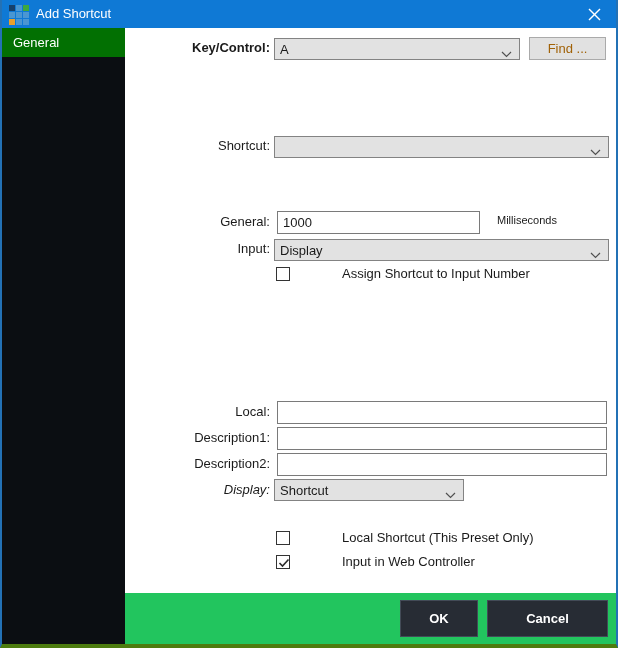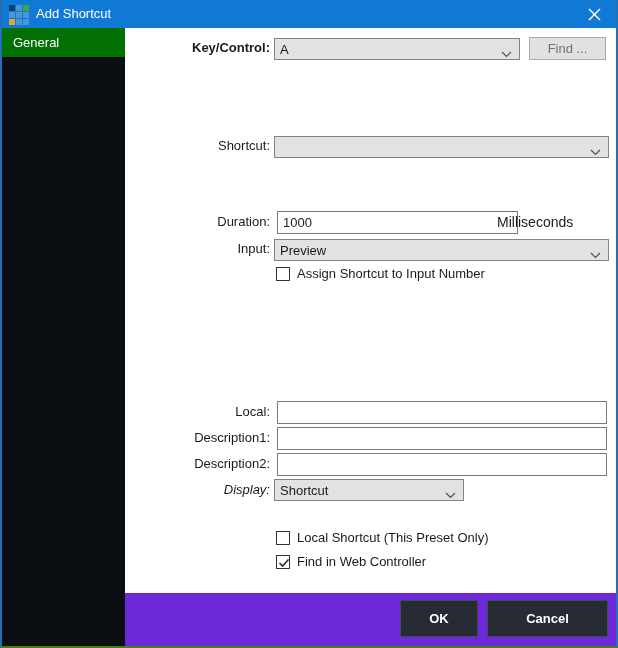--- a/index.html
+++ b/index.html
@@ -7,21 +7,21 @@
   body {
     width: 618px; height: 648px;
     font-family: "Liberation Sans", sans-serif;
     background: #fff;
   }
   .window {
     position: relative; width: 618px; height: 648px;
     background: #fff; overflow: hidden;
     border-left: 2px solid #2371b5;
     border-right: 2px solid #2371b5;
-    border-bottom: 2px solid #4d7c0f;
+    border-bottom: 4px solid #4d7c0f;
   }
   
   .titlebar {
     position: absolute; top: 0; left: -2px; width: 618px; height: 28px;
     background: #0f79d5;
   }
   .app-icon {
     position: absolute; left: 9px; top: 5px; width: 20px; height: 20px;
     display: grid; grid-template-columns: repeat(3, 6px); grid-template-rows: repeat(3, 6px);
     gap: 1px;
@@ -70,39 +70,39 @@
   }
   .tinput {
     position: absolute; height: 23px;
     background: #ffffff; border: 1px solid #7a7a7a;
     font-size: 13px; color: #1a1a1a; padding: 0 5px;
     font-family: "Liberation Sans", sans-serif;
   }
   .pushbtn {
     position: absolute;
     background: #e1e1e1; border: 1px solid #aaaaaa;
-    font-size: 13px; color: #737373;
+    font-size: 13px; color: #a16207;
     display: flex; align-items: center; justify-content: center;
     font-family: "Liberation Sans", sans-serif;
   }
   .unit-label {
-    position: absolute; font-size: 14px; color: #1a1a1a; white-space: nowrap;
-  }
-  .checkrow { position: absolute; display: flex; align-items: center; }
+    position: absolute; font-size: 11px; color: #1a1a1a; white-space: nowrap;
+  }
+  .checkrow { position: absolute; display: flex; align-items: center; gap: 45px; }
   .checkbox {
     width: 14px; height: 14px; background: #fff; border: 1px solid #333;
     margin-right: 7px; position: relative; flex: 0 0 auto;
   }
   .checkbox svg { display: none; position: absolute; left: 0px; top: 0px; }
   .checkbox.checked svg { display: block; }
   .checklabel { font-size: 13px; color: #1a1a1a; white-space: nowrap; }
   
   .footer {
     position: absolute; left: 123px; top: 593px; width: 493px; height: 53px;
-    background: #6d28d9;
+    background: #22c55e;
   }
   .dlg-btn {
     position: absolute; top: 7px; height: 37px;
     background: #272c34; border: 1px solid #434b57;
     color: #ffffff; font-weight: bold; font-size: 13px;
     display: flex; align-items: center; justify-content: center;
     font-family: "Liberation Sans", sans-serif;
   }
   .btn-ok { left: 275px; width: 78px; }
   .btn-cancel { left: 362px; width: 121px; text-align: center; }
@@ -153,27 +153,27 @@
     <div class="flabel" style="top:110px;">Shortcut:</div>
     <div class="combo" style="left:149px; top:108px; width:335px;">
       <span></span>
       <span class="arrow">
         <svg width="11" height="7" viewBox="0 0 11 7">
             <polyline points="1,1 5.5,5.5 10,1" fill="none" stroke="#505050" stroke-width="1.2"></polyline>
           </svg>
       </span>
     </div>
 
-    <div class="flabel" style="top:186px;">Duration:</div>
-    <input class="tinput" style="left: 152px; top: 183px; width: 241px;" type="text" value="1000">
+    <div class="flabel" style="top:186px;">General:</div>
+    <input class="tinput" style="left: 152px; top: 183px; width: 203px;" type="text" value="1000">
     <div class="unit-label" style="left:372px; top:186px;">Milliseconds</div>
 
     <div class="flabel" style="top:213px;">Input:</div>
     <div class="combo" style="left:149px; top:211px; width:335px;">
-      <span>Preview</span>
+      <span>Display</span>
       <span class="arrow">
         <svg width="11" height="7" viewBox="0 0 11 7">
             <polyline points="1,1 5.5,5.5 10,1" fill="none" stroke="#505050" stroke-width="1.2"></polyline>
           </svg>
       </span>
     </div>
 
     <div class="checkrow" style="left:151px; top:238px;">
       <span class="checkbox">
         
@@ -206,21 +206,21 @@
       </span>
       <span class="checklabel">Local Shortcut (This Preset Only)</span>
     </div>
 
     <div class="checkrow" style="left:151px; top:526px;">
       <span class="checkbox checked">
         <svg width="14" height="14" viewBox="0 0 14 14">
             <polyline points="2.5,7 5.5,10 11.5,3.5" fill="none" stroke="#2b2b2b" stroke-width="1.6"></polyline>
           </svg>
       </span>
-      <span class="checklabel">Find in Web Controller</span>
+      <span class="checklabel">Input in Web Controller</span>
     </div>
 
   </div>
 
   <div class="footer">
     <button class="dlg-btn btn-ok">OK</button>
     <button class="dlg-btn btn-cancel">Cancel</button>
   </div>
 
 </div>

